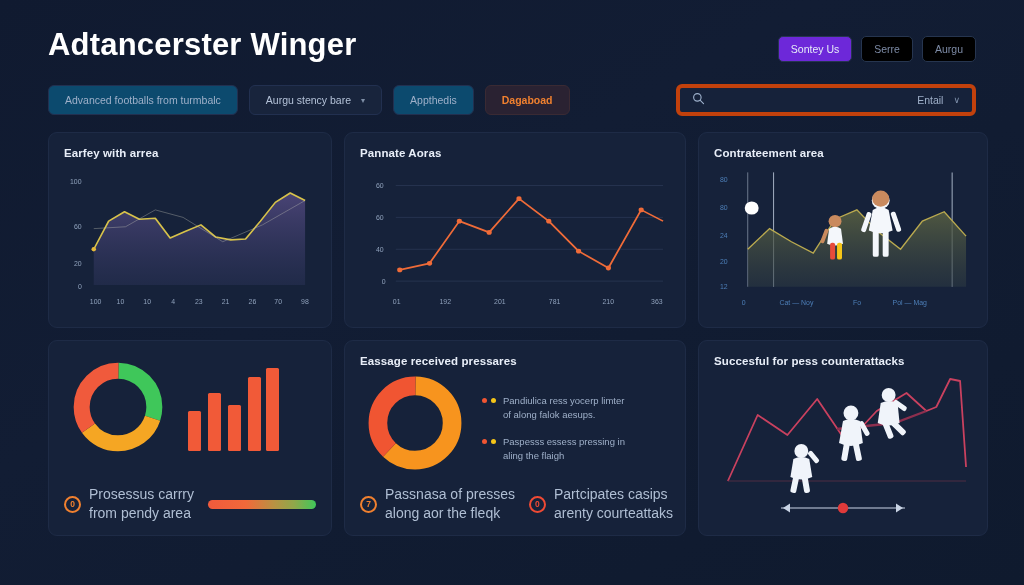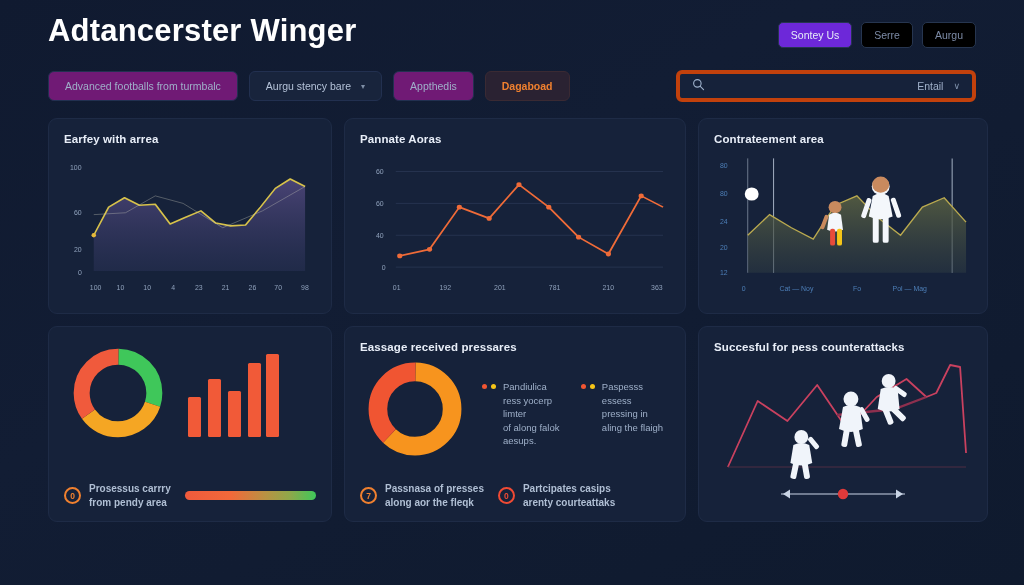--- a/index.html
+++ b/index.html
@@ -7,21 +7,21 @@
     width: 1024px; height: 585px;
     background: #111c33;
     font-family: "Liberation Sans", sans-serif;
     overflow: hidden;
   }
   body {
     background: linear-gradient(150deg,#101a30 0%,#121d34 40%,#0f1a2e 100%);
   }
 
   
-  .page { padding: 14px 48px 0 48px; }
+  .page { padding: 28px 48px 0 48px; }
   .topbar { display: flex; align-items: flex-start; justify-content: space-between; }
   .page-title {
     font-size: 31px; font-weight: 700; color: #ffffff;
     letter-spacing: .2px; line-height: 1.1;
   }
   .top-actions { display: flex; gap: 9px; padding-top: 8px; }
   .pill-btn {
     font-size: 10.5px; color: #c7d2e4;
     background: #1c2a44; border: 1px solid #26354f;
     border-radius: 5px; padding: 6px 12px; white-space: nowrap;
@@ -34,21 +34,21 @@
     display: flex; align-items: center; gap: 11px;
     margin-top: 22px;
   }
   .chip {
     font-size: 10.5px; color: #b4c2d8;
     background: #18243c; border: 1px solid #223050;
     border-radius: 6px; padding: 8px 16px; white-space: nowrap;
   }
   .chip.dropdown { display: flex; align-items: center; gap: 10px; }
   .chip.active { background: #2a2232; color: #f0802f; border-color: #3a2a33; font-weight: 600; }
-  .chip.plain { background: #701a75; color: #9fb0c9; }
+  .chip.plain { background: #0c4a6e; color: #9fb0c9; }
   .caret { font-size: 8px; color: #7e8ea6; }
   .search {
     margin-left: auto; width: 300px;
     background: #16223a; border: 4px solid #c2410c; border-radius: 6px;
     height: 32px; display: flex; align-items: center;
     padding: 0 12px; gap: 10px;
   }
   .search .mag { flex: none; }
   .search .sp { flex: 1; }
   .search .lbl { font-size: 10.5px; color: #9fb0c9; }
@@ -77,40 +77,40 @@
   .plot { position: relative; width: 100%; height: calc(100% - 20px); }
   .plot svg { display: block; width: 100%; height: 100%; }
 
   .axis-txt { font-size: 7px; fill: #8fa1bb; font-family: "Liberation Sans", sans-serif; }
   .axis-txt.blue { fill: #4d7fb8; }
 
   
   .viz-row { display: flex; align-items: center; gap: 18px; height: 104px; padding: 4px 4px 0 6px; }
   .donut { flex: none; }
   .bars { flex: none; }
-  .legend-col { display: flex; gap: 14px; padding-top: 6px; }
+  .legend-col { display: flex; flex-direction: column; gap: 14px; padding-top: 6px; }
   .legend-item { display: flex; gap: 7px; align-items: flex-start; }
   .legend-dots { display: flex; gap: 4px; padding-top: 4px; flex: none; }
   .dot { width: 5px; height: 5px; border-radius: 50%; }
   .legend-text { font-size: 9.5px; color: #9fb0c9; line-height: 1.42; }
 
   .card-footer {
     display: flex; align-items: center; gap: 14px;
     position: absolute; left: 15px; right: 15px; bottom: 12px;
   }
   .stat { display: flex; align-items: center; gap: 8px; flex: none; }
   .badge {
     width: 17px; height: 17px; border-radius: 50%;
     border: 2px solid #f0802f; color: #f0802f;
     font-size: 8.5px; font-weight: 700;
     display: flex; align-items: center; justify-content: center;
     flex: none;
   }
   .badge.red { border-color: #ef4a34; color: #ef4a34; }
-  .stat-text { font-size: 10px; color: #b0bfd4; line-height: 1.35; font-weight: bold; }
+  .stat-text { font-size: 14px; color: #b0bfd4; line-height: 1.35; }
   .progress {
     flex: 1; height: 9px; border-radius: 5px;
     background: linear-gradient(90deg,#f05a3c 0%,#f2693a 35%,#b79343 62%,#8fa84a 80%,#3fc75a 100%);
     min-width: 60px;
   }
   .slider-row {
     position: absolute; left: 0; right: 0; bottom: 18px;
     display: flex; align-items: center; justify-content: center;
   }
 </style>

